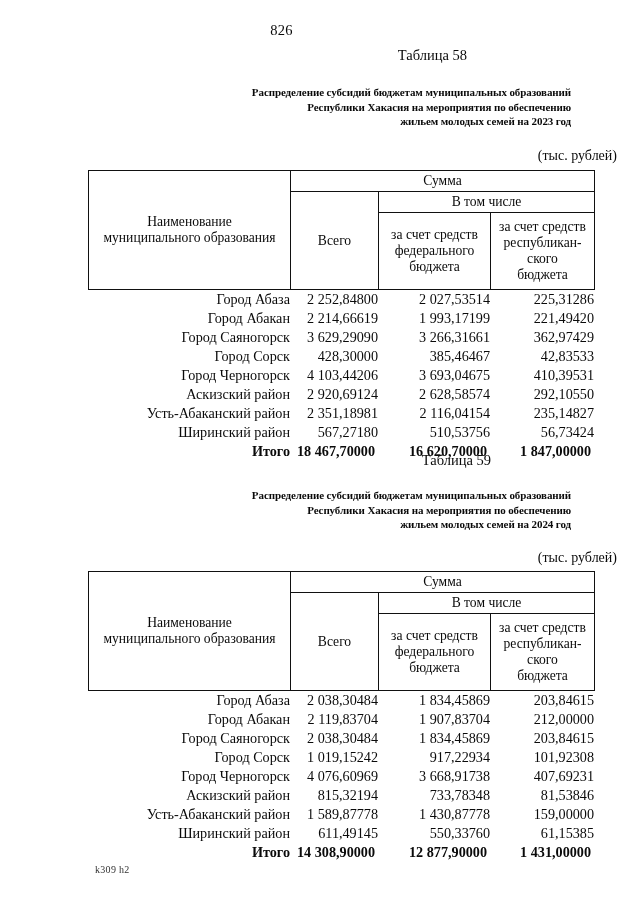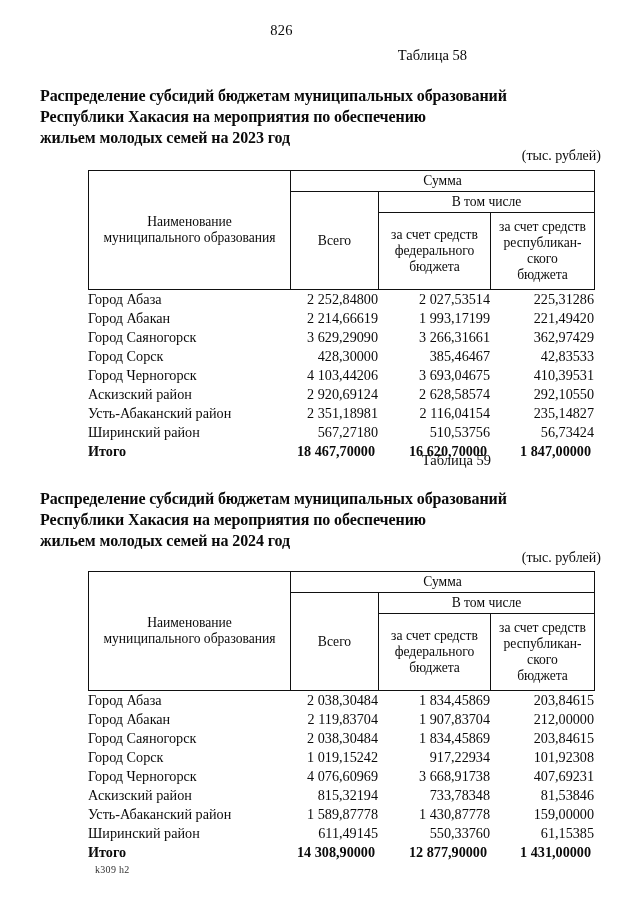--- a/index.html
+++ b/index.html
@@ -34,32 +34,32 @@
     letter-spacing: 0.2px;
   }
 
   .table-caption {
     text-align: right;
     font-size: 14.5px;
     padding-right: 45px;
   }
 
   .doc-title {
-    text-align: left;
+    text-align: right;
     font-weight: bold;
-    font-size: 16px;
+    font-size: 11px;
     line-height: 1.32;
-    padding: 0 40px;
+    padding: 0 68px;
     letter-spacing: -0.1px;
   }
 
   .units {
     text-align: right;
     font-size: 14px;
-    padding-right: 38px;
+    padding-right: 22px;
   }
 
   
   .tbl-block {
     position: absolute;
     left: 88px;
     width: 506px;
   }
 
   table.grid {
@@ -84,21 +84,21 @@
     width: 506px;
     table-layout: fixed;
     font-size: 14.2px;
   }
   table.data td {
     border: 0;
     padding: 0px 0px;
     line-height: 1.335;
     white-space: nowrap;
   }
-  td.name   { text-align: left;  padding-left: 2px; }
+  td.name   { text-align: right;  padding-left: 2px; }
   td.num    { text-align: right; padding-right: 4px; }
   tr.total td { font-weight: bold; }
   tr.total td.num { padding-right: 3px; }
 
   .col-name  { width: 202px; }
   .col-total { width: 88px; }
   .col-fed   { width: 112px; }
   .col-rep   { width: 104px; }
 
   .footer-code {

